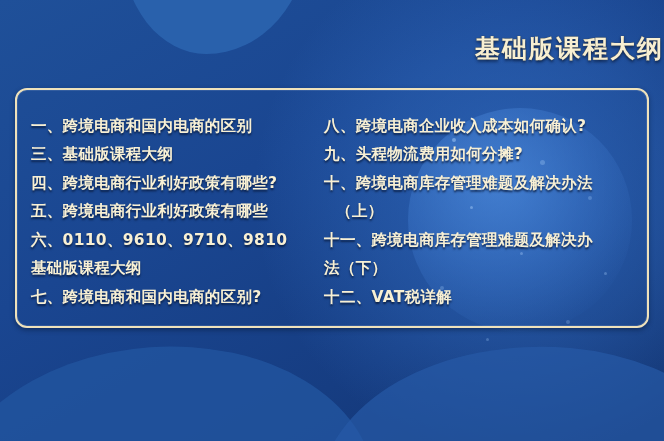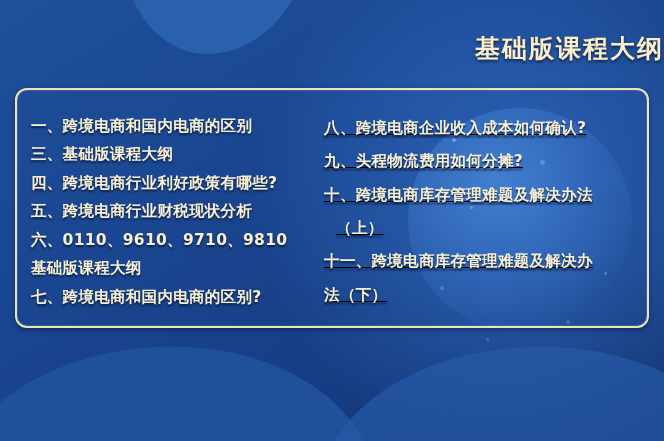--- a/index.html
+++ b/index.html
@@ -103,21 +103,21 @@
     left: 0; right: 0; top: 0; bottom: 0;
     display: flex;
     padding: 22px 10px 14px 14px;
     box-sizing: border-box;
   }
   .col {
     display: flex;
     flex-direction: column;
   }
   .col-left { width: 296px; }
-  .col-right { width: 316px; text-decoration: underline; }
+  .col-right { width: 316px; }
 
   .line {
     color: #f8f0d4;
     font-size: 15.5px;
     font-weight: bold;
     letter-spacing: .3px;
     line-height: 1;
     height: 35px;
     display: flex;
     align-items: center;
@@ -150,29 +150,30 @@
   </div>
 
   <div class="title">基础版课程大纲</div>
 
   <div class="panel">
     <div class="cols">
       <div class="col col-left">
           <div class="line">一、跨境电商和国内电商的区别</div>
           <div class="line">三、基础版课程大纲</div>
           <div class="line">四、跨境电商行业利好政策有哪些?</div>
-          <div class="line">五、跨境电商行业财税现状分析</div>
+          <div class="line">五、跨境电商行业利好政策有哪些</div>
           <div class="line">六、0110、9610、9710、9810</div>
           <div class="line">基础版课程大纲</div>
           <div class="line">七、跨境电商和国内电商的区别?</div>
         </div>
       <div class="col col-right">
           <div class="line">八、跨境电商企业收入成本如何确认?</div>
           <div class="line">九、头程物流费用如何分摊?</div>
           <div class="line">十、跨境电商库存管理难题及解决办法</div>
           <div class="line indent">（上）</div>
           <div class="line">十一、跨境电商库存管理难题及解决办</div>
           <div class="line">法（下）</div>
+          <div class="line">十二、VAT税详解</div>
         </div>
     </div>
   </div>
 
 </div>
 
 </body></html>

